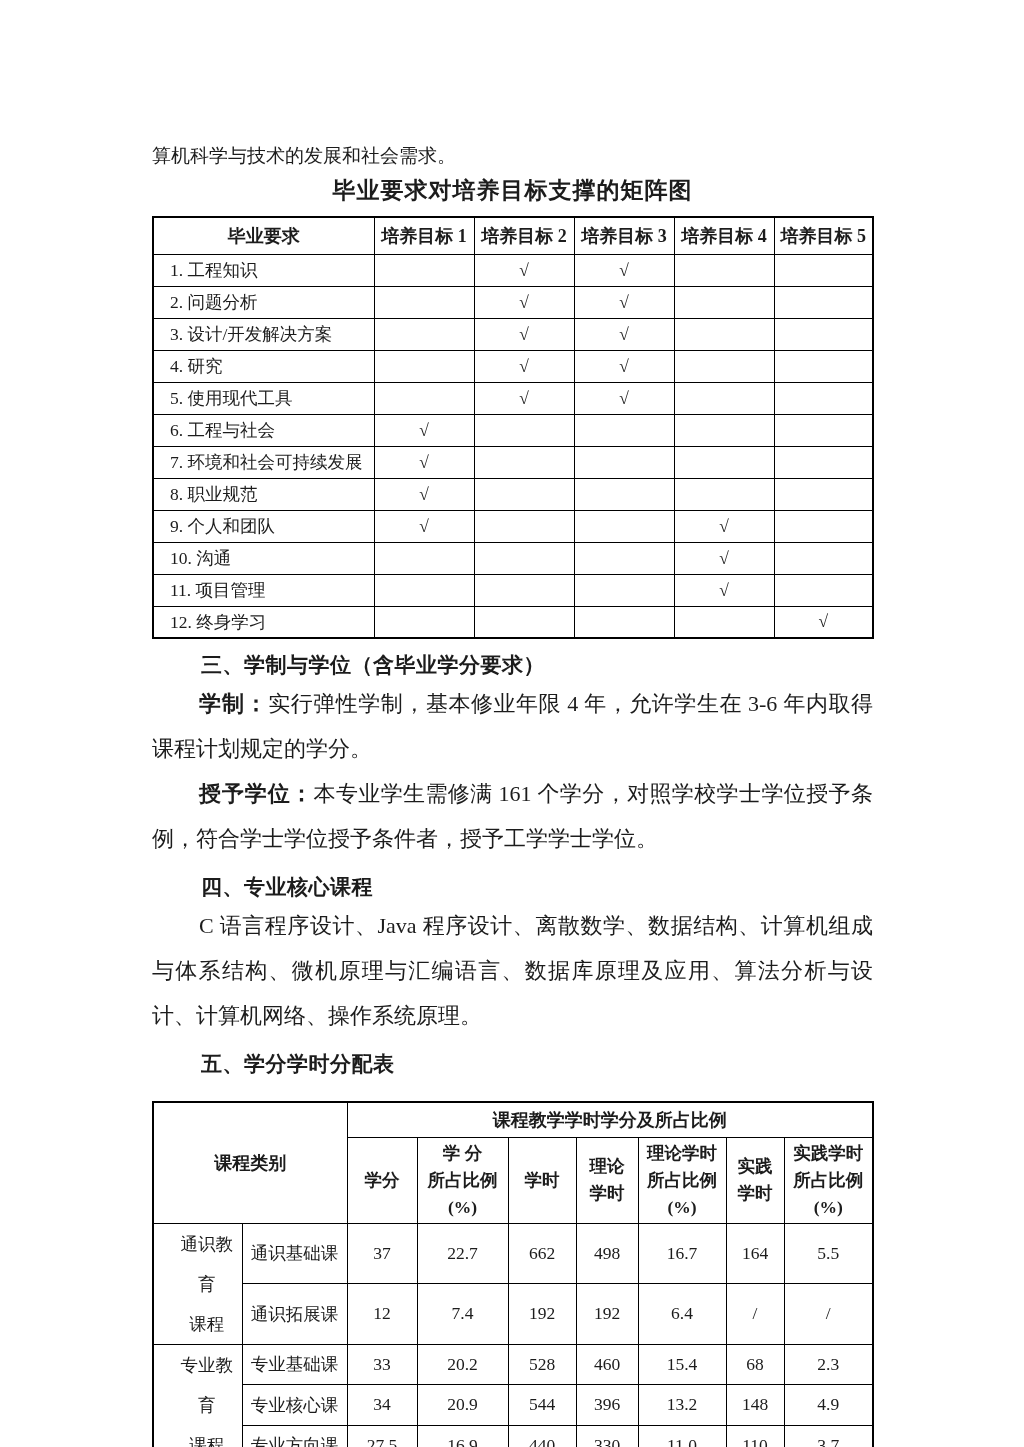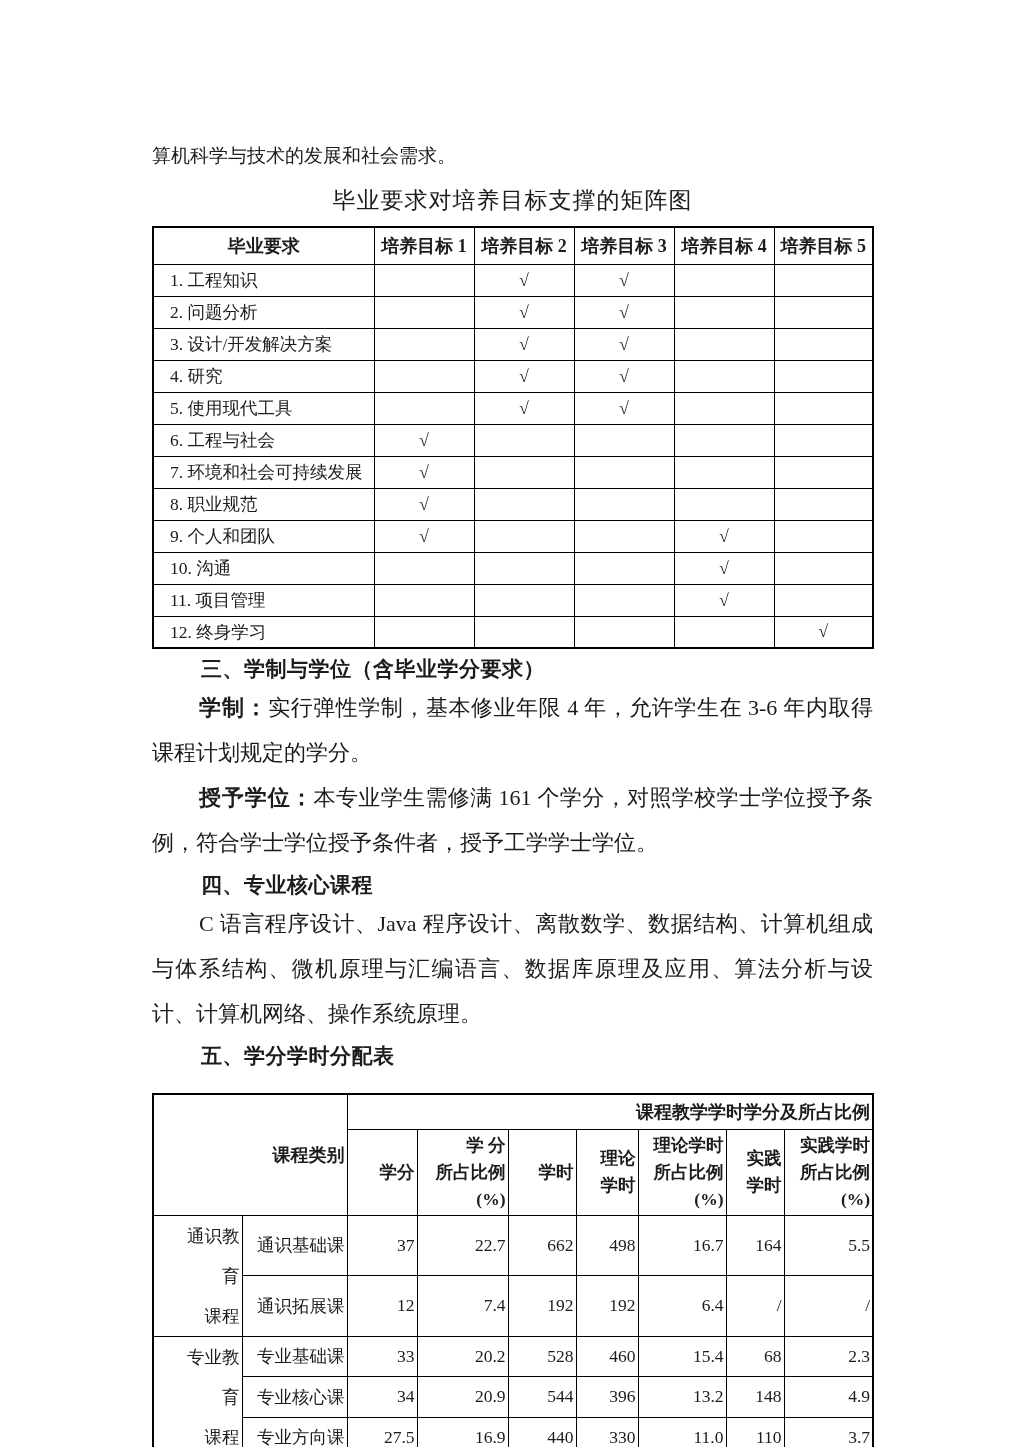--- a/index.html
+++ b/index.html
@@ -19,24 +19,24 @@
     top: 12px;
     width: 721px;
   }
   .intro {
     margin-top: 131px;
     font-size: 19px;
     line-height: 25px;
     text-align: justify;
   }
   .matrix-title {
-    margin-top: 17px;
+    margin-top: 7px;
     text-align: center;
     font-family: "Liberation Sans", "DejaVu Sans", sans-serif;
-    font-weight: normal;
+    font-weight: bold;
     font-size: 23px;
     line-height: 30px;
     letter-spacing: 1px;
   }
   table {
     border-collapse: collapse;
     width: 720px;
     table-layout: fixed;
   }
   table.matrix { margin-top: 11px; font-size: 17.5px; border: 2px solid #000; }
@@ -49,36 +49,36 @@
   table.matrix thead th { height: 37px; font-weight: bold; font-size: 18px; }
   table.matrix tbody td { height: 32px; font-size: 17.5px; }
   table.matrix td.req-col, table.matrix th.req-col { }
   table.matrix tbody td.req-col { text-align: left; padding-left: 16px; }
 
   h3.sec {
     font-family: "Liberation Sans", "DejaVu Sans", sans-serif;
     font-weight: bold;
     font-size: 21px;
     line-height: 33px;
-    margin-top: 3px;
+    margin-top: 9px;
     padding-left: 49px;
     letter-spacing: 0.5px;
   }
   p.body {
     font-size: 22px;
     line-height: 45px;
     text-align: justify;
     text-indent: 47px;
   }
   p.body b { letter-spacing: 0.5px; }
 
   table.alloc { margin-top: 21px; font-size: 17.5px; border: 2px solid #000; }
   table.alloc th, table.alloc td {
     border: 1px solid #000;
-    text-align: right;
+    text-align: center;
     vertical-align: middle;
     padding: 0 2px;
   }
   table.alloc th { font-weight: bold; }
   table.alloc .top-hdr { height: 35px; font-size: 18px; }
   table.alloc .sub-header-row th { height: 86px; font-size: 17.5px; line-height: 27px; }
   table.alloc tbody td { height: 31px; }
   .pre { white-space: pre-line; }
   table.alloc td.group-cell { line-height: 40px; padding-left: 20px; }
 </style>

